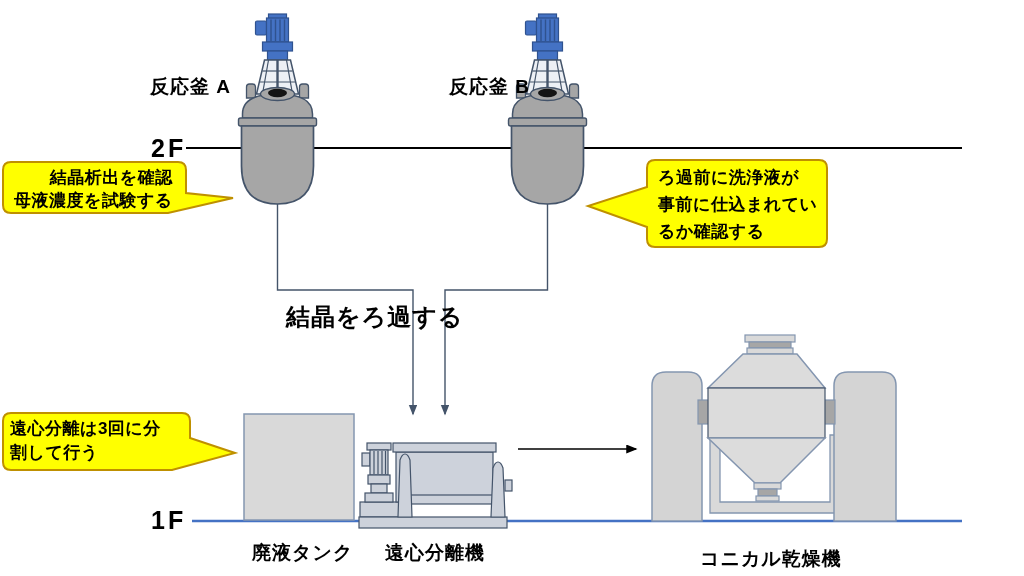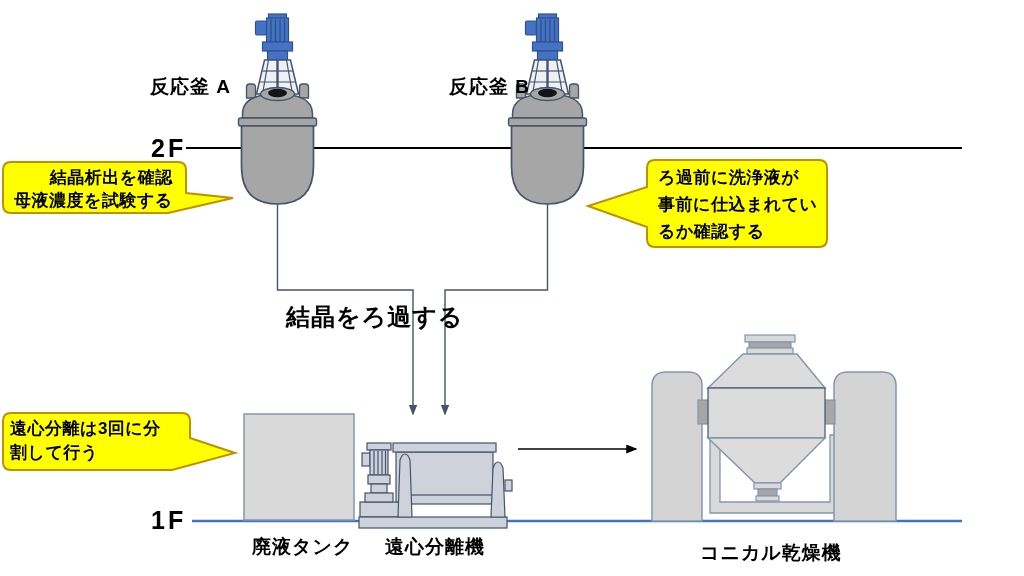--- a/index.html
+++ b/index.html
@@ -12,21 +12,21 @@
     overflow: hidden;
   }
   #scene { position: absolute; left: 0; top: 0; }
   .txt {
     position: absolute;
     color: #000000;
     font-weight: bold;
     white-space: pre;
     line-height: 1.25;
   }
-  .equip-label { font-size: 19px; letter-spacing: 1px; }
+  .equip-label { font-size: 19px; letter-spacing: 1px; margin-top: 6px; }
   .floor-label { font-size: 25px; letter-spacing: 3px; }
   .vessel-label { font-size: 19px; letter-spacing: 1px; }
   .flow-label { font-size: 24px; letter-spacing: 1px; line-height: 25px; margin-left: 48px; }
   .callout-text { font-size: 17px; letter-spacing: 0.5px; }
 </style>
 </head>
 <body>
 
 <div id="stage">
 

